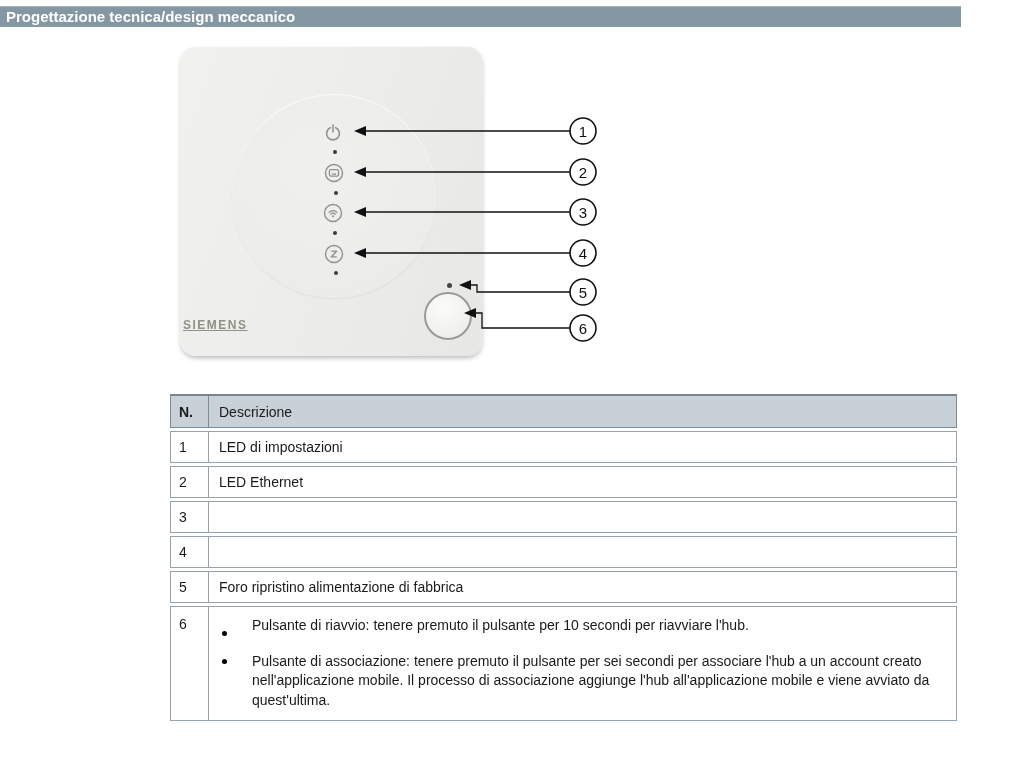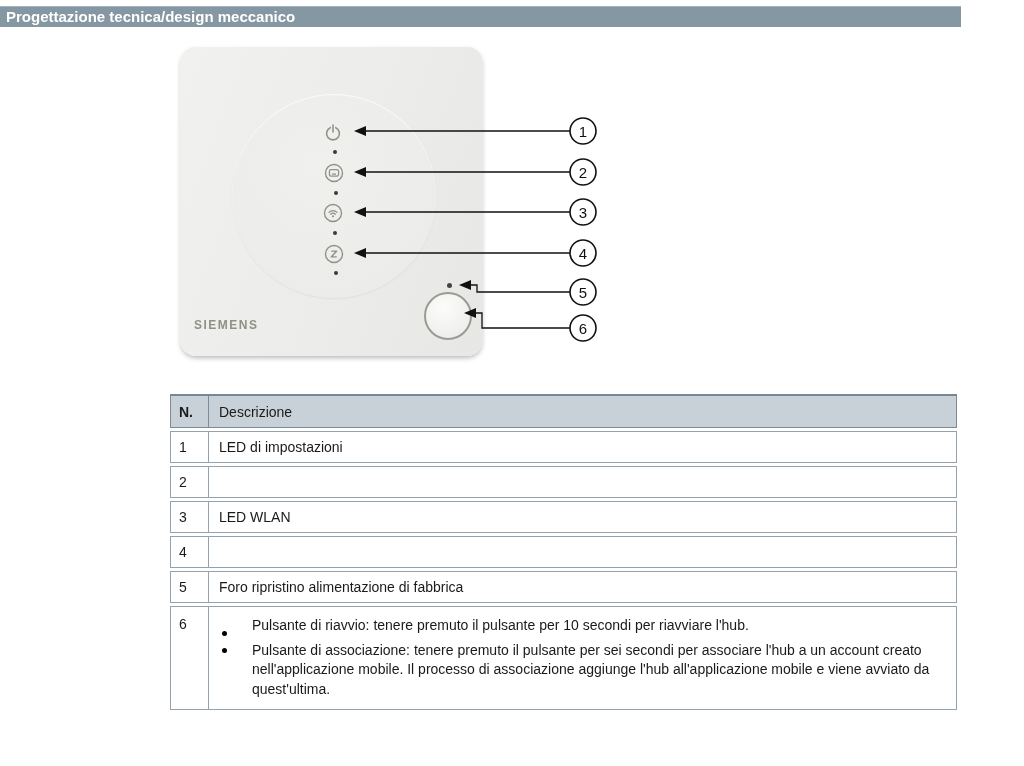--- a/index.html
+++ b/index.html
@@ -17,37 +17,37 @@
           box-shadow:0 3px 5px -1px rgba(0,0,0,0.28), inset 0 1px 0 rgba(255,255,255,0.7);}
   .device-circle{position:absolute;left:52px;top:48px;width:204px;height:204px;border-radius:50%;
           background:radial-gradient(circle at 42% 35%, #F0F0EE 0%, #ECECEA 70%, #E9E9E7 100%);
           box-shadow:0 1px 2px rgba(0,0,0,0.06), inset 0 1px 1px rgba(255,255,255,0.8);}
   .dev-icon{position:absolute;width:22px;height:22px;}
   .led-dot{position:absolute;width:4px;height:4px;border-radius:50%;background:#3c3c36;}
   .reset-hole{position:absolute;left:267px;top:237px;width:5px;height:5px;border-radius:50%;background:#45453e;}
   .dev-button{position:absolute;left:244px;top:246px;width:48px;height:48px;border-radius:50%;
           background:radial-gradient(circle at 40% 32%,#FCFCFB 0%,#F2F2F0 55%,#E9E9E7 100%);
           border:2px solid #9b9b94;box-sizing:border-box;}
-  .brand{position:absolute;left:14px;top:272px;font-size:12px;font-weight:bold;letter-spacing:1.5px;color:#909184;}
+  .brand{position:absolute;left:3px;top:272px;font-size:12px;font-weight:bold;letter-spacing:1.5px;color:#909184;text-decoration:underline;}
 
   
   .overlay{position:absolute;left:0;top:0;width:1024px;height:766px;pointer-events:none;}
 
   
   .desc-table{position:absolute;left:170px;top:394px;width:787px;}
   .t-head{display:flex;background:#C8D1D8;border:1px solid #7A8C99;border-top:2px solid #768895;box-sizing:border-box;height:34px;}
   .t-row{display:flex;background:#ffffff;border:1px solid #93A2AD;box-sizing:border-box;margin-top:3px;min-height:32px;}
   .c-n{width:38px;flex:0 0 38px;border-right:1px solid #93A2AD;box-sizing:border-box;
        display:flex;align-items:center;padding-left:8px;font-size:14px;}
   .t-head .c-n{border-right:1px solid #7A8C99;font-weight:bold;}
   .c-desc{flex:1;display:flex;align-items:center;padding-left:10px;font-size:14px;}
   .t-head .c-desc{font-weight:normal;}
   .row6 .c-n{align-items:flex-start;padding-top:9px;}
   .row6 .c-desc{display:block;padding:8px 26px 10px 0;}
-  .bullet-item{display:flex;margin-top:5px;}
+  .bullet-item{display:flex;margin-top:16px;}
   .bullet-item:first-child{margin-top:1px;align-items:flex-end;}
   .bullet-dot{flex:0 0 30px;display:flex;justify-content:flex-start;padding-left:13px;}
   .bullet-dot i{display:block;width:5px;height:5px;border-radius:50%;background:#000;margin-top:7px;}
   .bullet-text{flex:1;font-size:14px;line-height:19.5px;}
 </style>
 </head>
 <body>
 
 <div class="page">
 
@@ -122,24 +122,24 @@
       <div class="c-n">N.</div>
       <div class="c-desc">Descrizione</div>
     </div>
 
     <div class="t-row">
       <div class="c-n">1</div>
       <div class="c-desc">LED di impostazioni</div>
     </div>
     <div class="t-row">
       <div class="c-n">2</div>
+      <div class="c-desc">LED Ethernet</div>
     </div>
     <div class="t-row">
       <div class="c-n">3</div>
-      <div class="c-desc">LED WLAN</div>
     </div>
     <div class="t-row">
       <div class="c-n">4</div>
     </div>
     <div class="t-row">
       <div class="c-n">5</div>
       <div class="c-desc">Foro ripristino alimentazione di fabbrica</div>
     </div>
     <div class="t-row row6">
       <div class="c-n">6</div>

